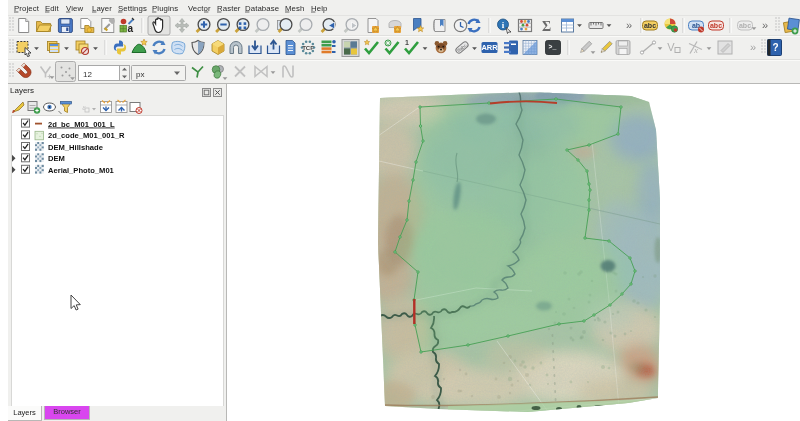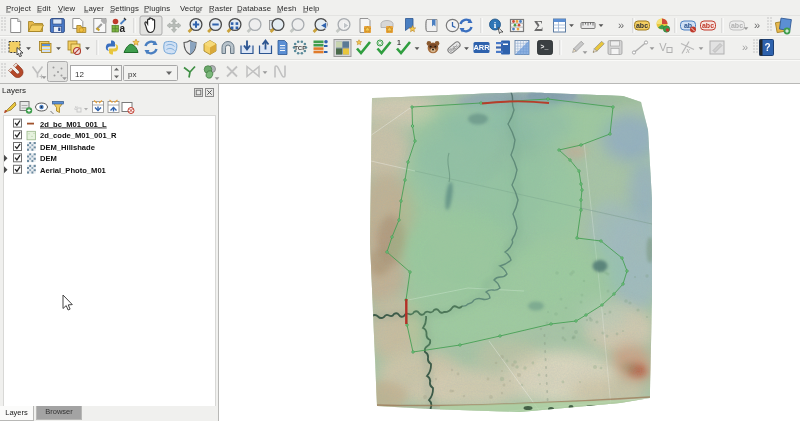--- a/index.html
+++ b/index.html
@@ -1,15 +1,15 @@
 <!DOCTYPE html>
 <html><head><meta charset="utf-8">
 <style>
 html,body{margin:0;padding:0;width:800px;height:421px;overflow:hidden;background:#ffffff;font-family:"Liberation Sans",sans-serif;}
-#app{position:relative;width:791px;height:421px;}
+#app{position:relative;width:791px;height:421px;margin-left:8px;}
 </style></head>
 <body>
 <div id="app">
 <div style="position:absolute;left:222px;top:84px;width:578px;height:337px;background:#ffffff"></div>
 <svg width="800" height="84" viewBox="0 0 800 84" style="position:absolute;left:0;top:0">
       <rect x="0" y="0" width="800" height="84" fill="#f0f0ee"></rect>
       <line x1="0" y1="15.5" x2="800" y2="15.5" stroke="#e3e3e1" stroke-width="1"></line>
       <line x1="0" y1="35.5" x2="800" y2="35.5" stroke="#e0e0de" stroke-width="1"></line>
       <line x1="0" y1="36.5" x2="800" y2="36.5" stroke="#fafaf8" stroke-width="1"></line>
       <line x1="0" y1="59.5" x2="800" y2="59.5" stroke="#e0e0de" stroke-width="1"></line>
@@ -877,14 +877,14 @@
         <text x="40" y="126.6" font-size="7.6" font-weight="bold" fill="#111" font-family="Liberation Sans, sans-serif" text-decoration="underline">2d_bc_M01_001_L</text>
         <text x="40" y="138.3" font-size="7.6" font-weight="bold" fill="#111" font-family="Liberation Sans, sans-serif">2d_code_M01_001_R</text>
         <text x="40" y="150.0" font-size="7.6" font-weight="bold" fill="#111" font-family="Liberation Sans, sans-serif">DEM_Hillshade</text>
         <text x="40" y="161.3" font-size="7.6" font-weight="bold" fill="#111" font-family="Liberation Sans, sans-serif">DEM</text>
         <text x="40" y="172.8" font-size="7.6" font-weight="bold" fill="#111" font-family="Liberation Sans, sans-serif">Aerial_Photo_M01</text>
         <path d="M63,295 L63,308.5 L66.2,305.6 L68.1,310 L70.1,309.1 L68.2,304.9 L72.3,304.6 Z" fill="#fff" stroke="#444" stroke-width="1"></path>
       </svg>
     </div>
 <div style="position:absolute;left:0;top:406px;width:218px;height:15px;background:#f0f0ee">
       <div style="position:absolute;left:0px;top:0px;width:33px;height:14px;background:#fbfbfa;border:1px solid #b8b8b6;border-top:none;border-left:none;font-size:7.5px;color:#222;text-align:center;line-height:13px">Layers</div>
-      <div style="position:absolute;left:36px;top:0px;width:44px;height:13px;background:#a3a3a3;border:1px solid #b8b8b6;border-top:none;font-size:7.5px;color:#333;text-align:center;line-height:12px">Browser</div>
+      <div style="position:absolute;left:36px;top:0px;width:44px;height:13px;background:#d946ef;border:1px solid #b8b8b6;border-top:none;font-size:7.5px;color:#333;text-align:center;line-height:12px">Browser</div>
     </div>
 </div>
 </body></html>

